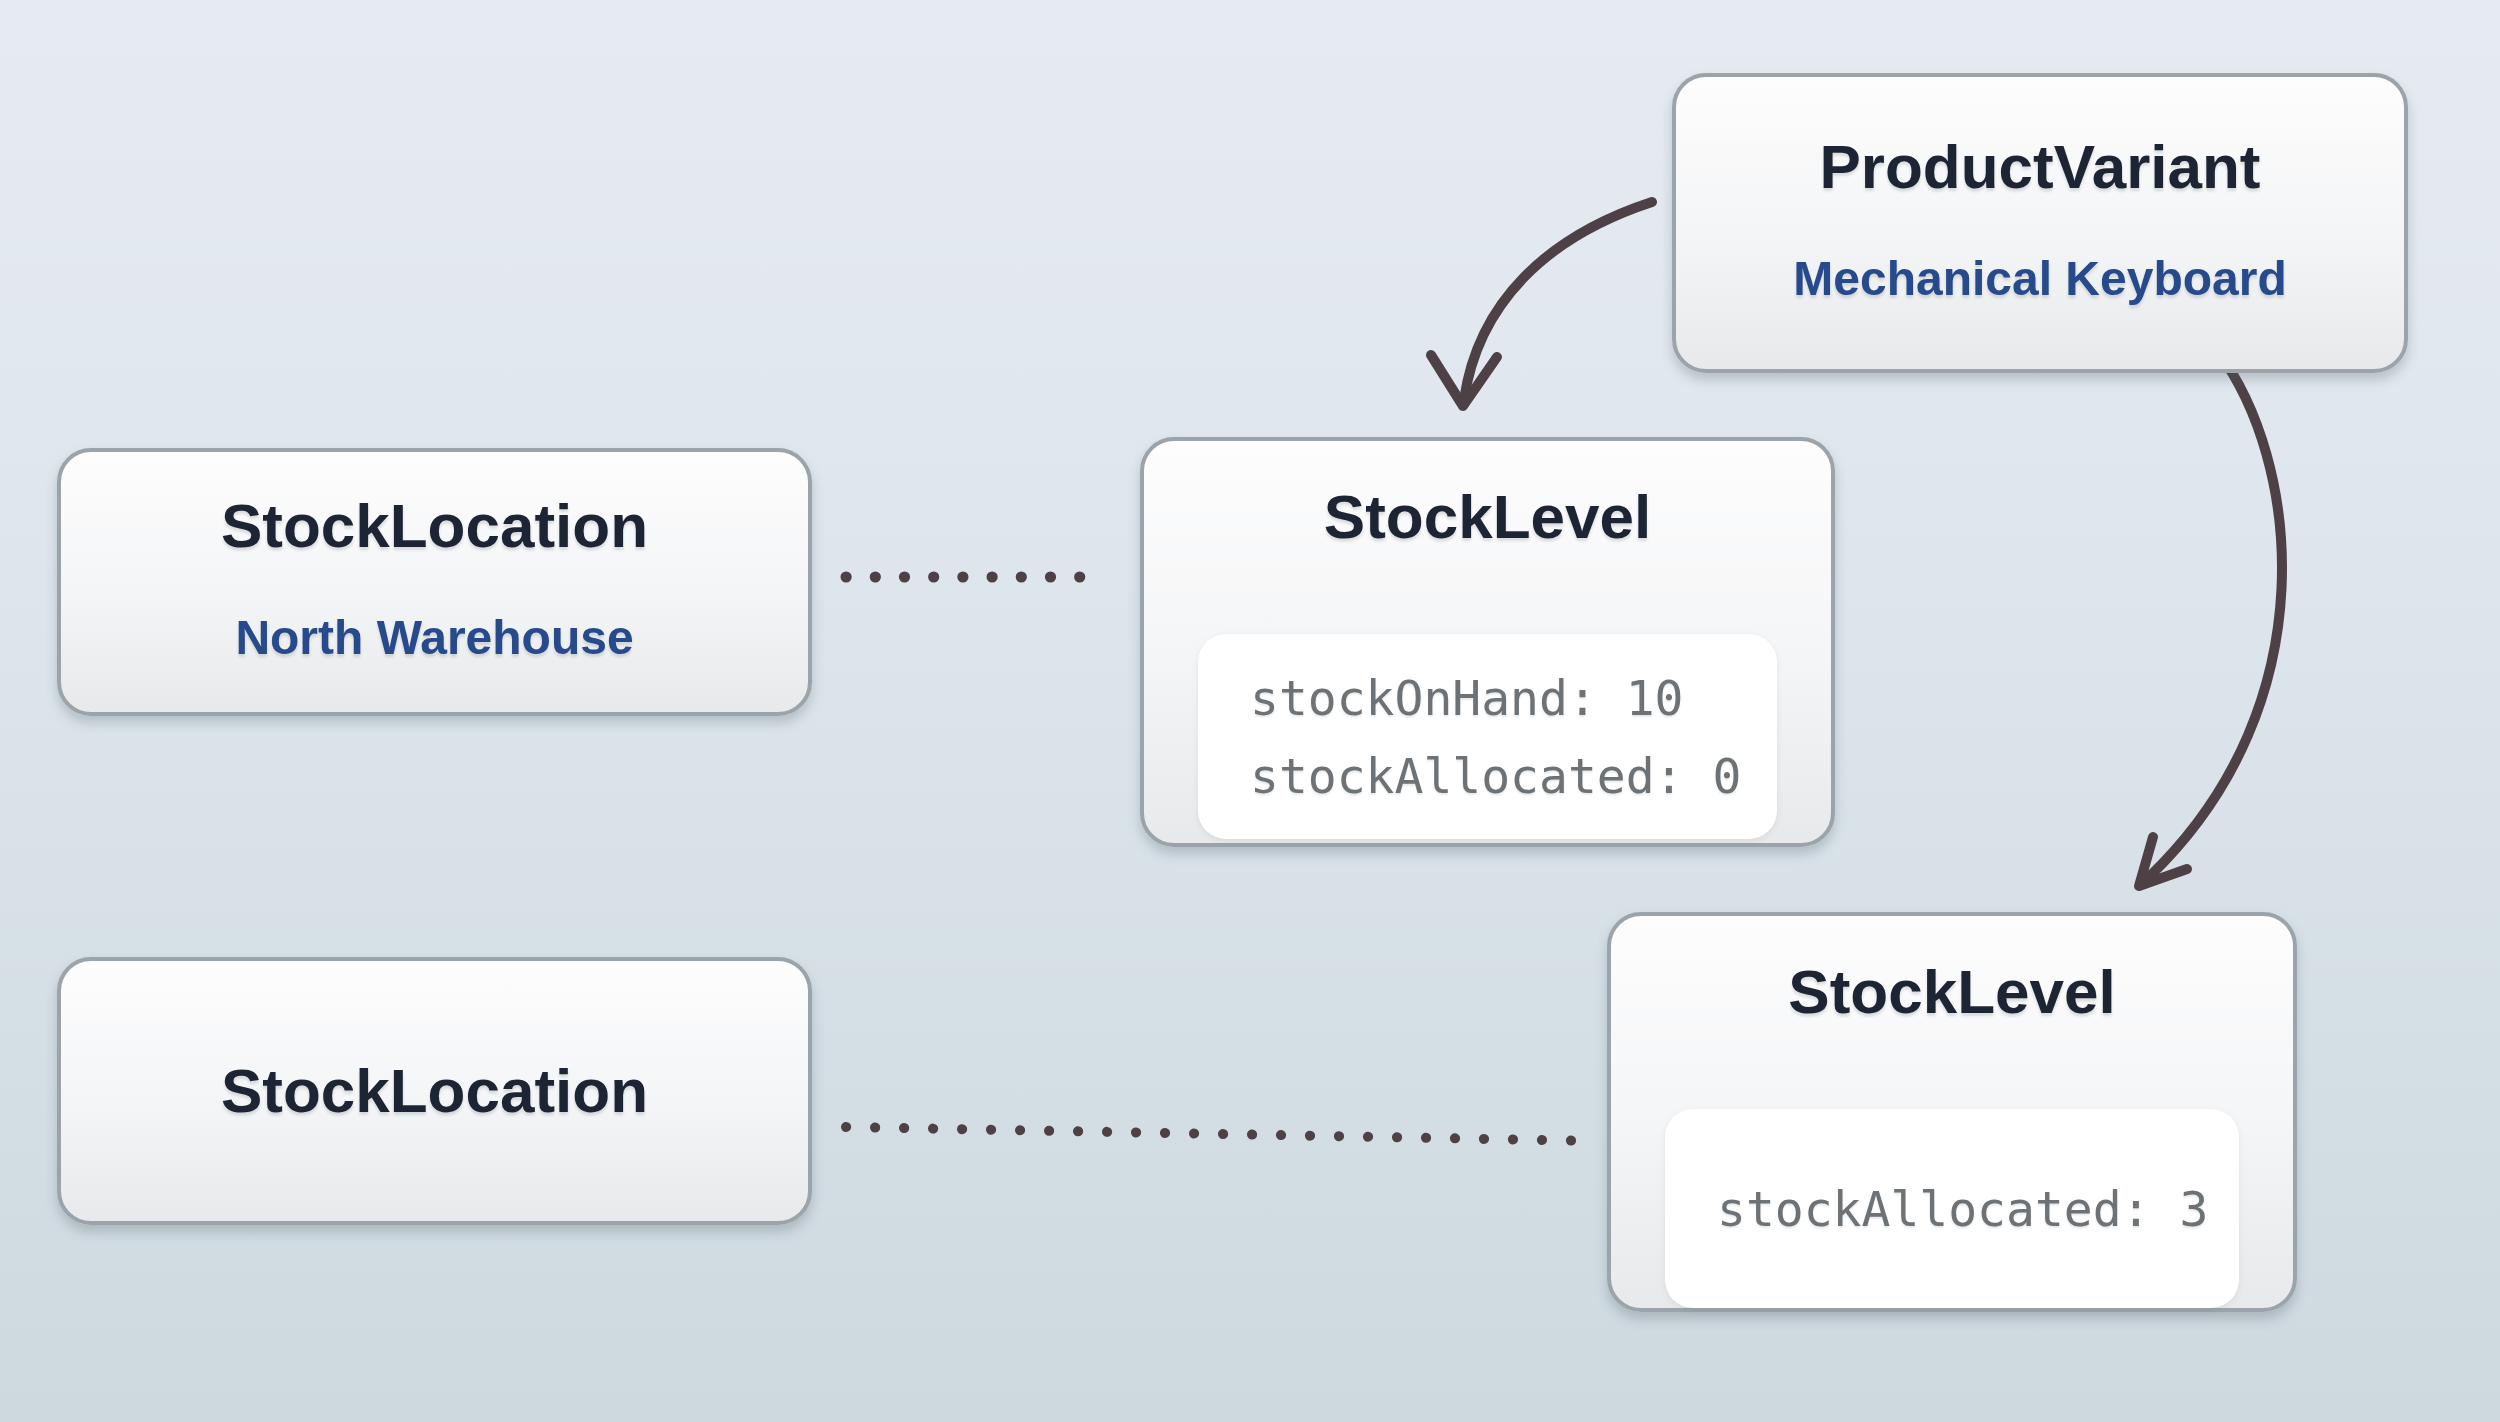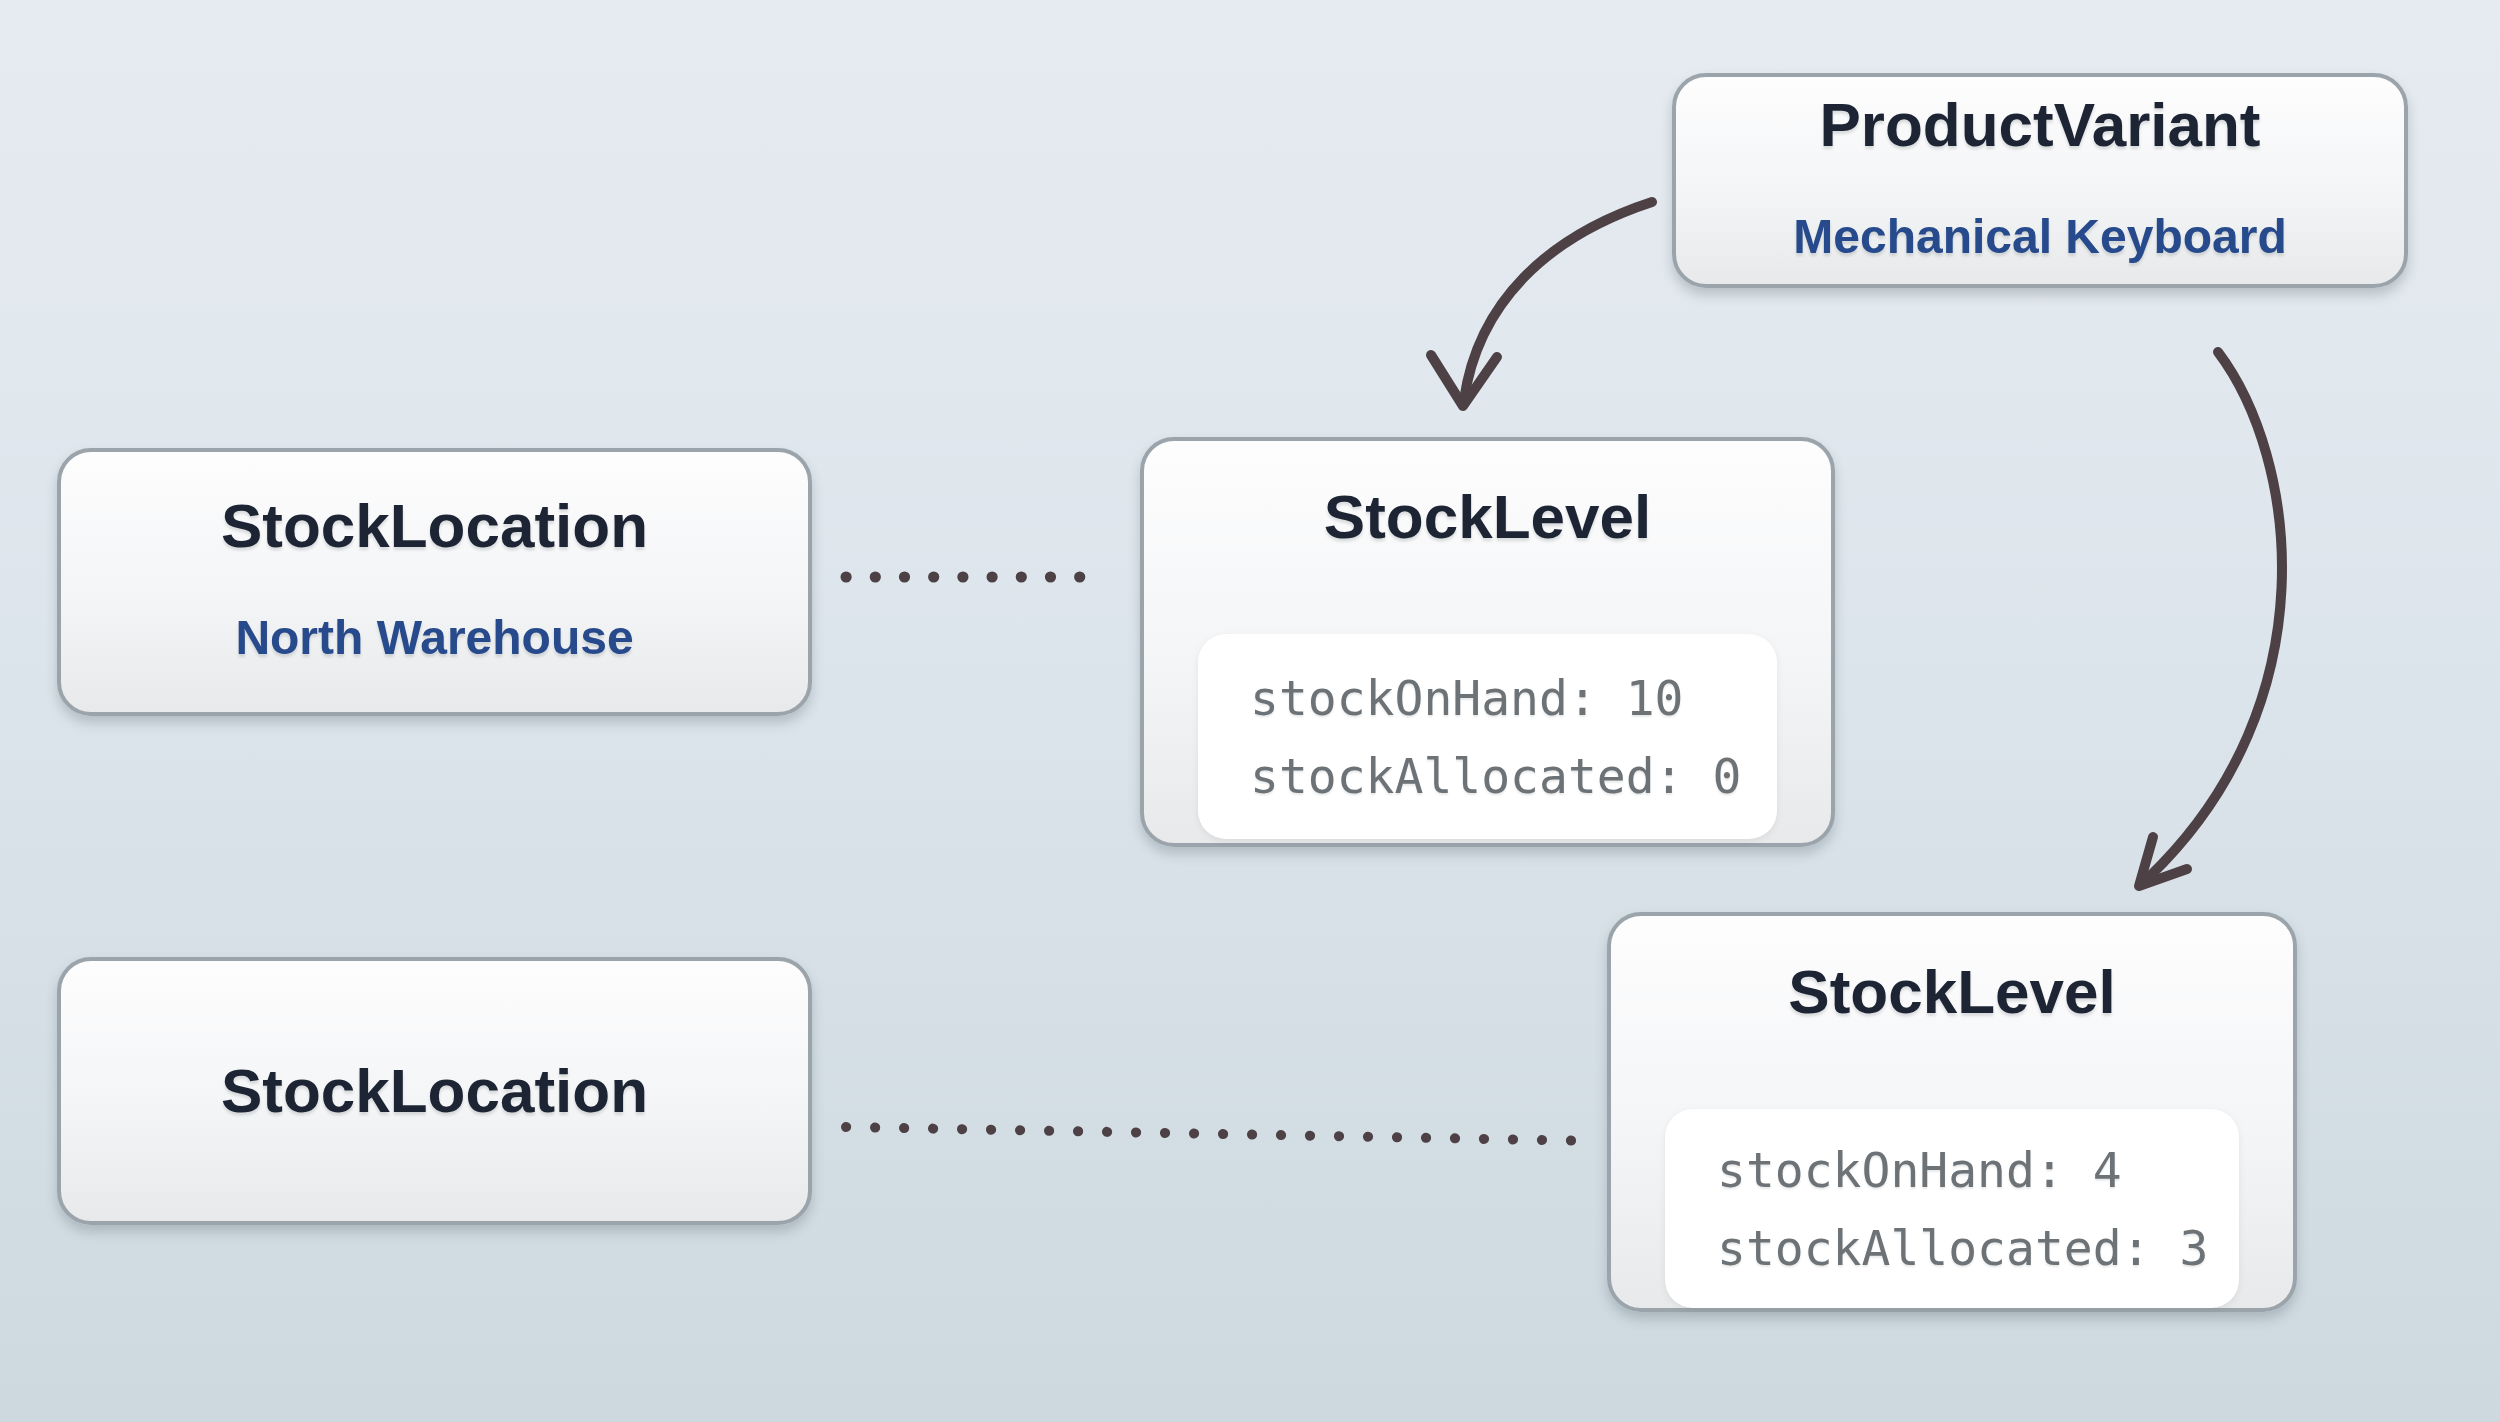--- a/index.html
+++ b/index.html
@@ -69,21 +69,21 @@
   }
   .code-line {
     font-family: "DejaVu Sans Mono", "Liberation Mono", monospace;
     font-size: 48px;
     line-height: 78px;
     color: #6d7276;
     white-space: pre;
     text-shadow: 0 2px 2px rgba(30, 40, 50, 0.10);
   }
   
-  #product-variant      { left: 1672px; top: 73px;  width: 736px; height: 215px; }
+  #product-variant      { left: 1672px; top: 73px;  width: 736px; height: 300px; }
   #stock-location-north { left: 57px;   top: 448px; width: 755px; height: 268px; }
   #stock-location-south { left: 57px;   top: 957px; width: 755px; height: 268px; }
   #stock-level-north    { left: 1140px; top: 437px; width: 695px; height: 410px; }
   #stock-level-south    { left: 1607px; top: 912px; width: 690px; height: 400px; }
 </style>
 </head>
 <body>
 
 <div class="canvas">
 
@@ -116,18 +116,17 @@
     <div class="entity-type-label">StockLevel</div>
     <div class="code-panel">
       <div class="code-line">stockOnHand: 10</div>
       <div class="code-line">stockAllocated: 0</div>
     </div>
   </div>
 
   <div class="node stock-level-node" id="stock-level-south">
     <div class="entity-type-label">StockLevel</div>
     <div class="code-panel">
-      <div class="code-line">stockOnHand: 4</div>
       <div class="code-line">stockAllocated: 3</div>
     </div>
   </div>
 
 </div>
 
 </body></html>

